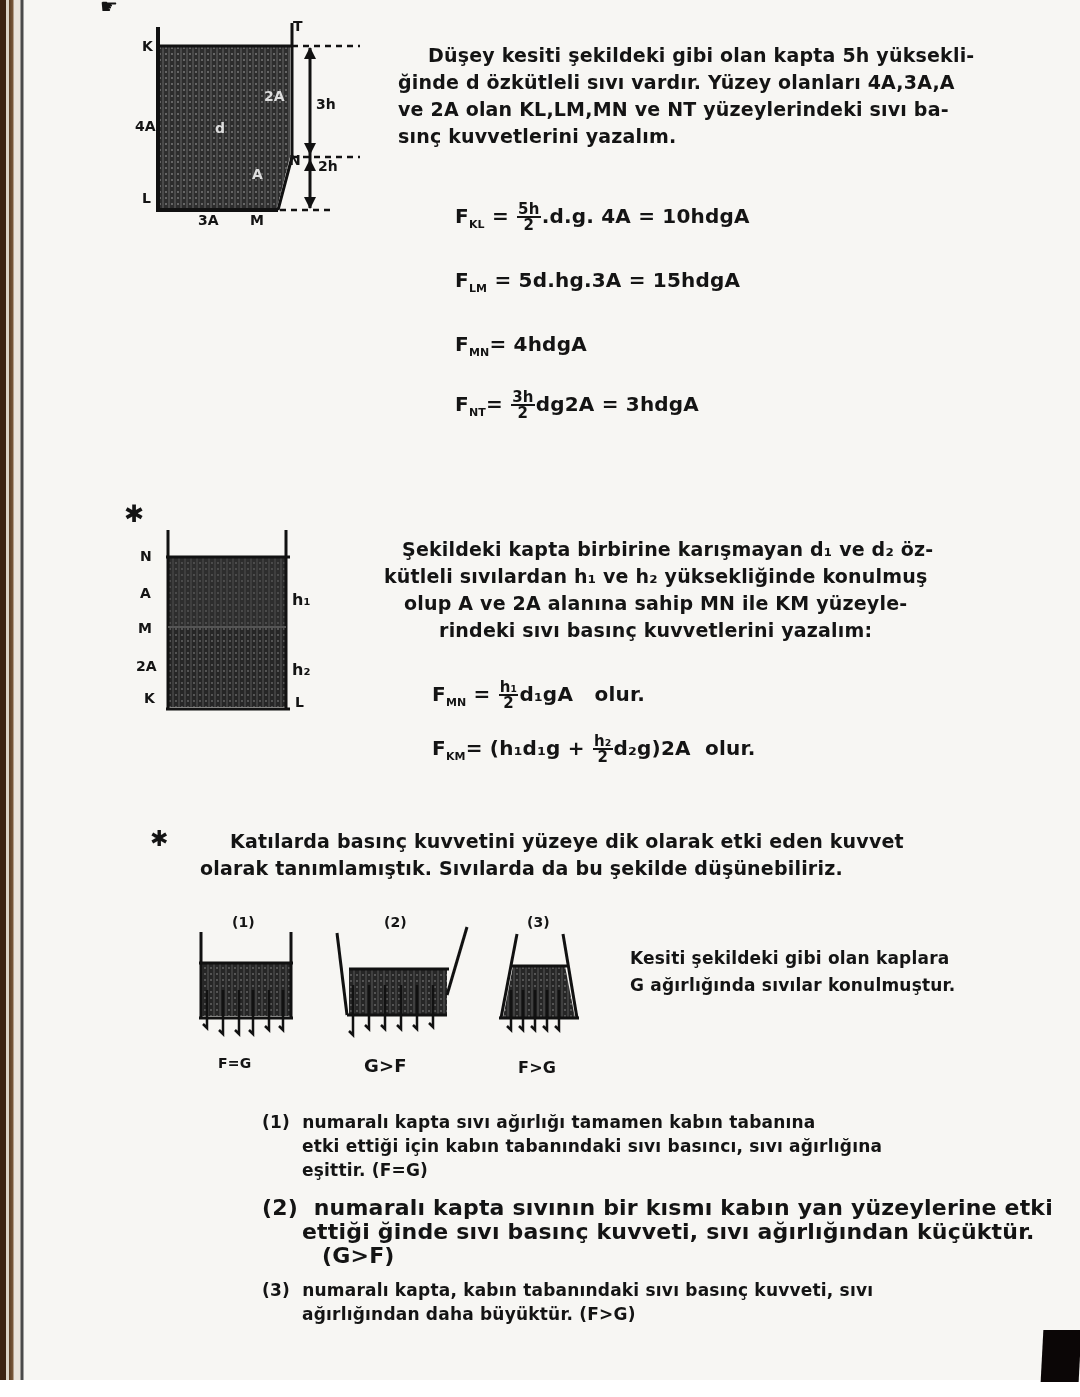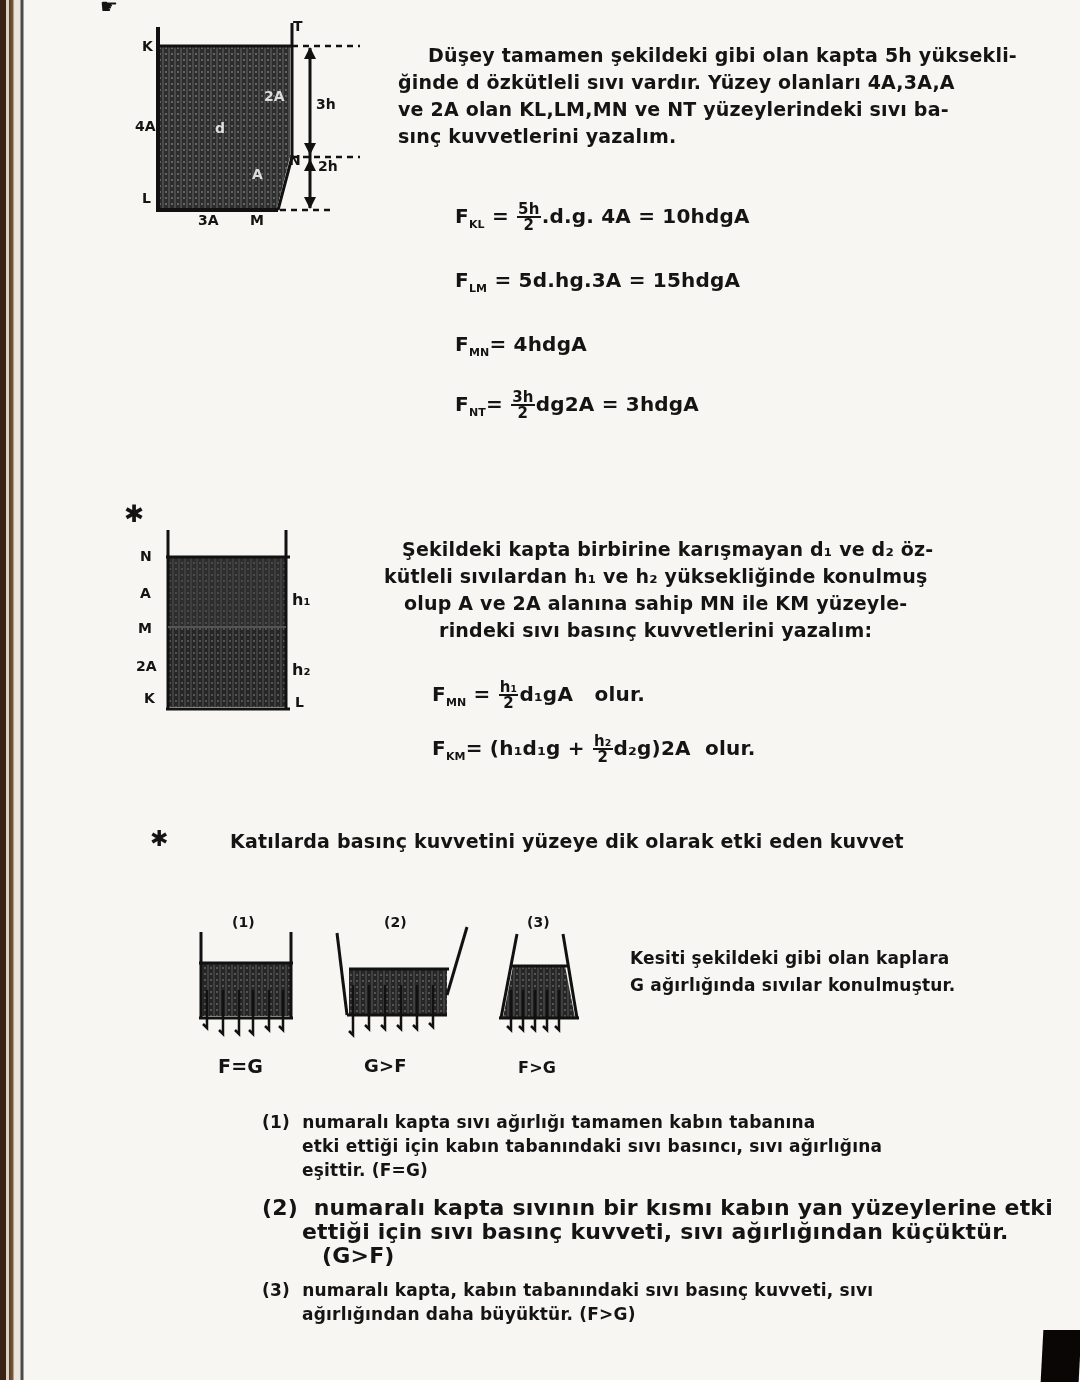--- a/index.html
+++ b/index.html
@@ -69,21 +69,21 @@
   <span class="lbl" style="left:250px;top:212px;">M</span>
   <span class="lbl" style="left:289px;top:152px;">N</span>
   <span class="lbl" style="left:293px;top:18px;">T</span>
   <span class="lbl" style="left:264px;top:88px;color:#ddd;">2A</span>
   <span class="lbl" style="left:252px;top:166px;color:#ddd;">A</span>
   <span class="lbl" style="left:215px;top:120px;color:#ddd;">d</span>
   <span class="lbl" style="left:316px;top:96px;">3h</span>
   <span class="lbl" style="left:318px;top:158px;">2h</span>
 
   <div class="hand para" style="left:398px;top:42px;">
-    <p style="padding-left:30px;">Düşey tamamen şekildeki gibi olan kapta 5h yüksekli-</p>
+    <p style="padding-left:30px;">Düşey kesiti şekildeki gibi olan kapta 5h yüksekli-</p>
     <p>ğinde d özkütleli sıvı vardır. Yüzey olanları 4A,3A,A</p>
     <p>ve 2A olan KL,LM,MN ve NT yüzeylerindeki sıvı ba-</p>
     <p>sınç kuvvetlerini yazalım.</p>
   </div>
 
   <div class="hand eq" style="left:455px;top:202px;">
     <span>F</span><sub>KL</sub> =
     <span class="frac"><span class="num">5h</span><span>2</span></span><span>.d.g. 4A = 10hdgA</span>
   </div>
   <div class="hand eq" style="left:455px;top:268px;">
@@ -141,40 +141,41 @@
     <span>F</span><sub>KM</sub><span>= (h₁d₁g +</span>
     <span class="frac"><span class="num">h₂</span><span>2</span></span><span>d₂g)2A</span>
     &nbsp;<span>olur.</span>
   </div>
 </div>
 
 <div>
   <span class="lbl" style="left:150px;top:826px;font-size:22px;">✱</span>
   <div class="hand para" style="left:200px;top:828px;">
     <p style="padding-left:30px;">Katılarda basınç kuvvetini yüzeye dik olarak etki eden kuvvet</p>
+    <p>olarak tanımlamıştık. Sıvılarda da bu şekilde düşünebiliriz.</p>
   </div>
 
   <div>
     <span class="lbl" style="left:232px;top:914px;">(1)</span>
     <svg style="position:absolute;left:195px;top:930px;" width="105" height="110">
       <rect x="6" y="34" width="90" height="52" fill="url(#pat2)"></rect>
       <line x1="6" y1="2" x2="6" y2="88" stroke="#111" stroke-width="3"></line>
       <line x1="96" y1="2" x2="96" y2="88" stroke="#111" stroke-width="3"></line>
       <line x1="4" y1="33" x2="98" y2="33" stroke="#111" stroke-width="3"></line>
       <line x1="4" y1="88" x2="98" y2="88" stroke="#111" stroke-width="3"></line>
       <g stroke="#111" stroke-width="2.5" fill="none">
         <path d="M12,60 V98 l-4,-4"></path>
           <path d="M28,60 V104 l-4,-4"></path>
           <path d="M44,60 V104 l-4,-4"></path>
           <path d="M58,60 V104 l-4,-4"></path>
           <path d="M74,60 V100 l-4,-4"></path>
           <path d="M88,60 V100 l-4,-4"></path>
       </g>
     </svg>
-    <span class="hand" style="left:218px;top:1055px;font-size:19px;">F=G</span>
+    <span class="hand" style="left:218px;top:1055px;font-size:14px;">F=G</span>
   </div>
 
   <div>
     <span class="lbl" style="left:384px;top:914px;">(2)</span>
     <svg style="position:absolute;left:335px;top:925px;" width="140" height="120">
       <rect x="14" y="44" width="98" height="46" fill="url(#pat2)"></rect>
       <line x1="2" y1="8" x2="12" y2="90" stroke="#111" stroke-width="3"></line>
       <line x1="132" y1="2" x2="112" y2="70" stroke="#111" stroke-width="3"></line>
       <line x1="14" y1="44" x2="114" y2="44" stroke="#111" stroke-width="3"></line>
       <line x1="12" y1="90" x2="112" y2="90" stroke="#111" stroke-width="3"></line>
@@ -214,21 +215,21 @@
     <p style="font-size:17px;">G ağırlığında sıvılar konulmuştur.</p>
   </div>
 
   <div class="hand para" style="left:262px;top:1110px;font-size:17px;line-height:24px;">
     <p><span>(1)</span>&nbsp;&nbsp;<span>numaralı kapta sıvı ağırlığı tamamen kabın tabanına</span></p>
     <p style="padding-left:40px;">etki ettiği için kabın tabanındaki sıvı basıncı, sıvı ağırlığına</p>
     <p style="padding-left:40px;">eşittir. (F=G)</p>
   </div>
   <div class="hand para" style="left:262px;top:1196px;font-size:22px;line-height:24px;">
     <p><span>(2)</span>&nbsp;&nbsp;<span>numaralı kapta sıvının bir kısmı kabın yan yüzeylerine etki</span></p>
-    <p style="padding-left:40px;">ettiği için sıvı basınç kuvveti, sıvı ağırlığından küçüktür.</p>
+    <p style="padding-left:40px;">ettiği ğinde sıvı basınç kuvveti, sıvı ağırlığından küçüktür.</p>
     <p style="padding-left:60px;">(G&gt;F)</p>
   </div>
   <div class="hand para" style="left:262px;top:1278px;font-size:17px;line-height:24px;">
     <p><span>(3)</span>&nbsp;&nbsp;<span>numaralı kapta, kabın tabanındaki sıvı basınç kuvveti, sıvı</span></p>
     <p style="padding-left:40px;">ağırlığından daha büyüktür. (F&gt;G)</p>
   </div>
 </div>
 
 <div class="page-bottom"></div>
 <div class="corner-dark"></div>

